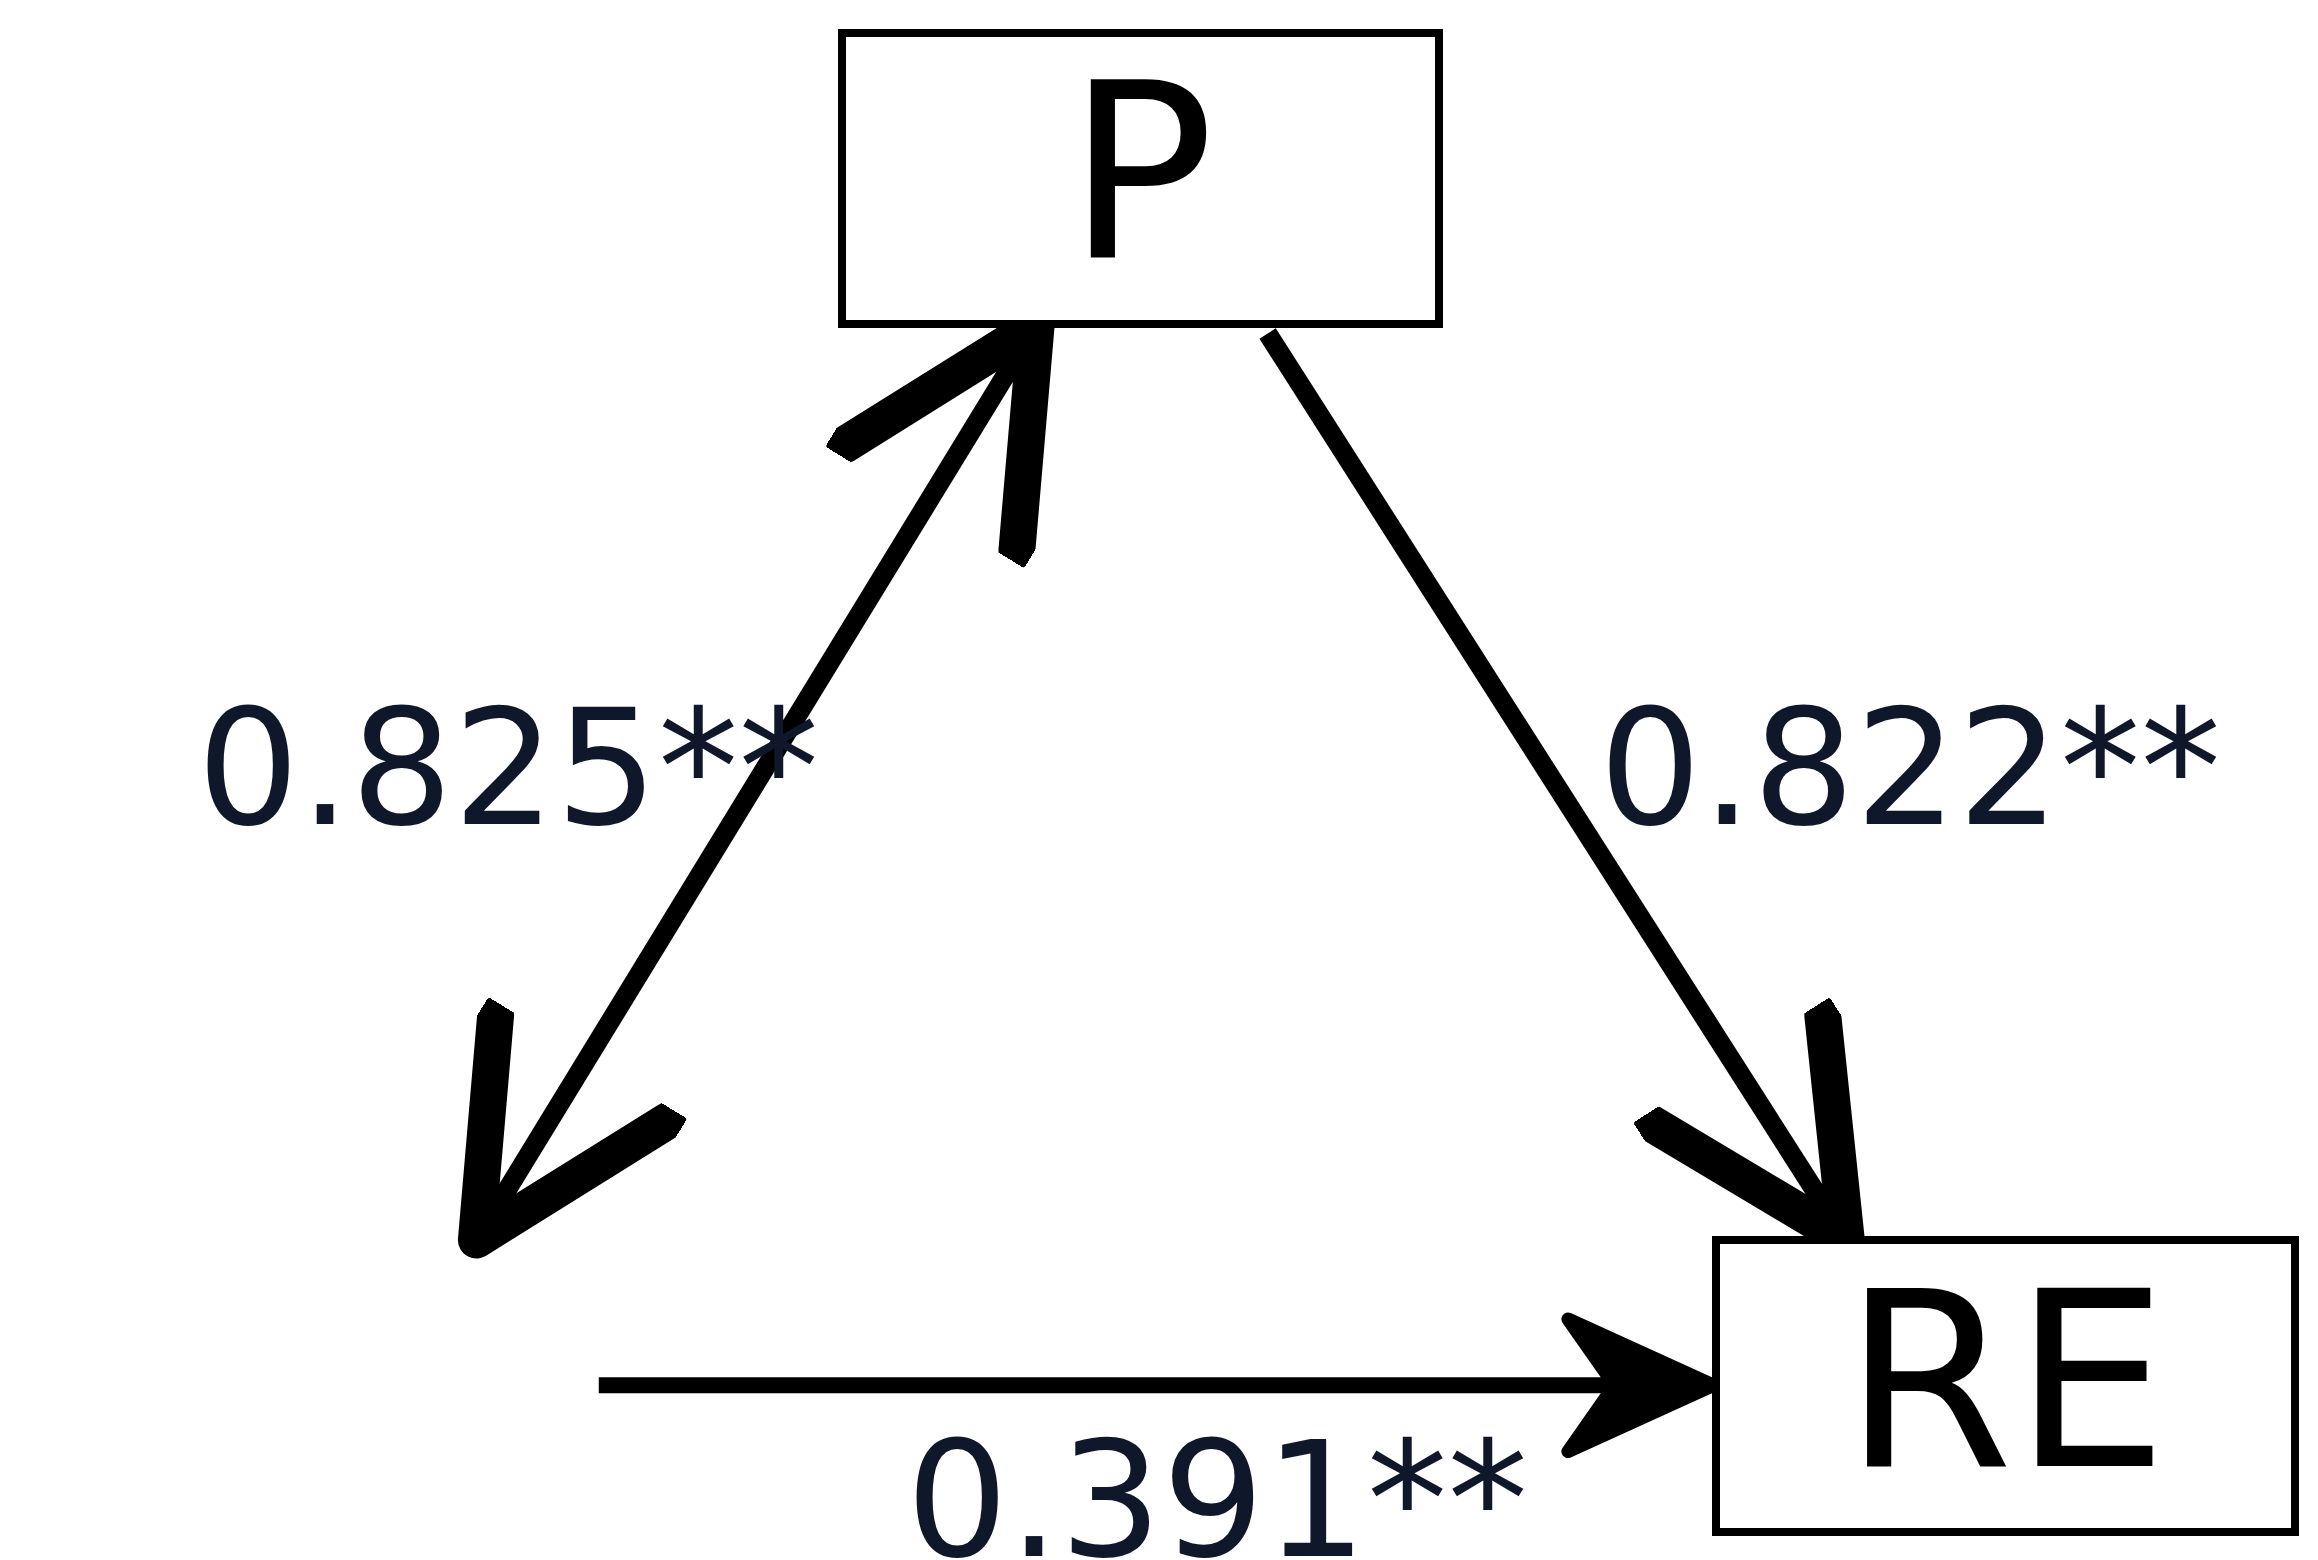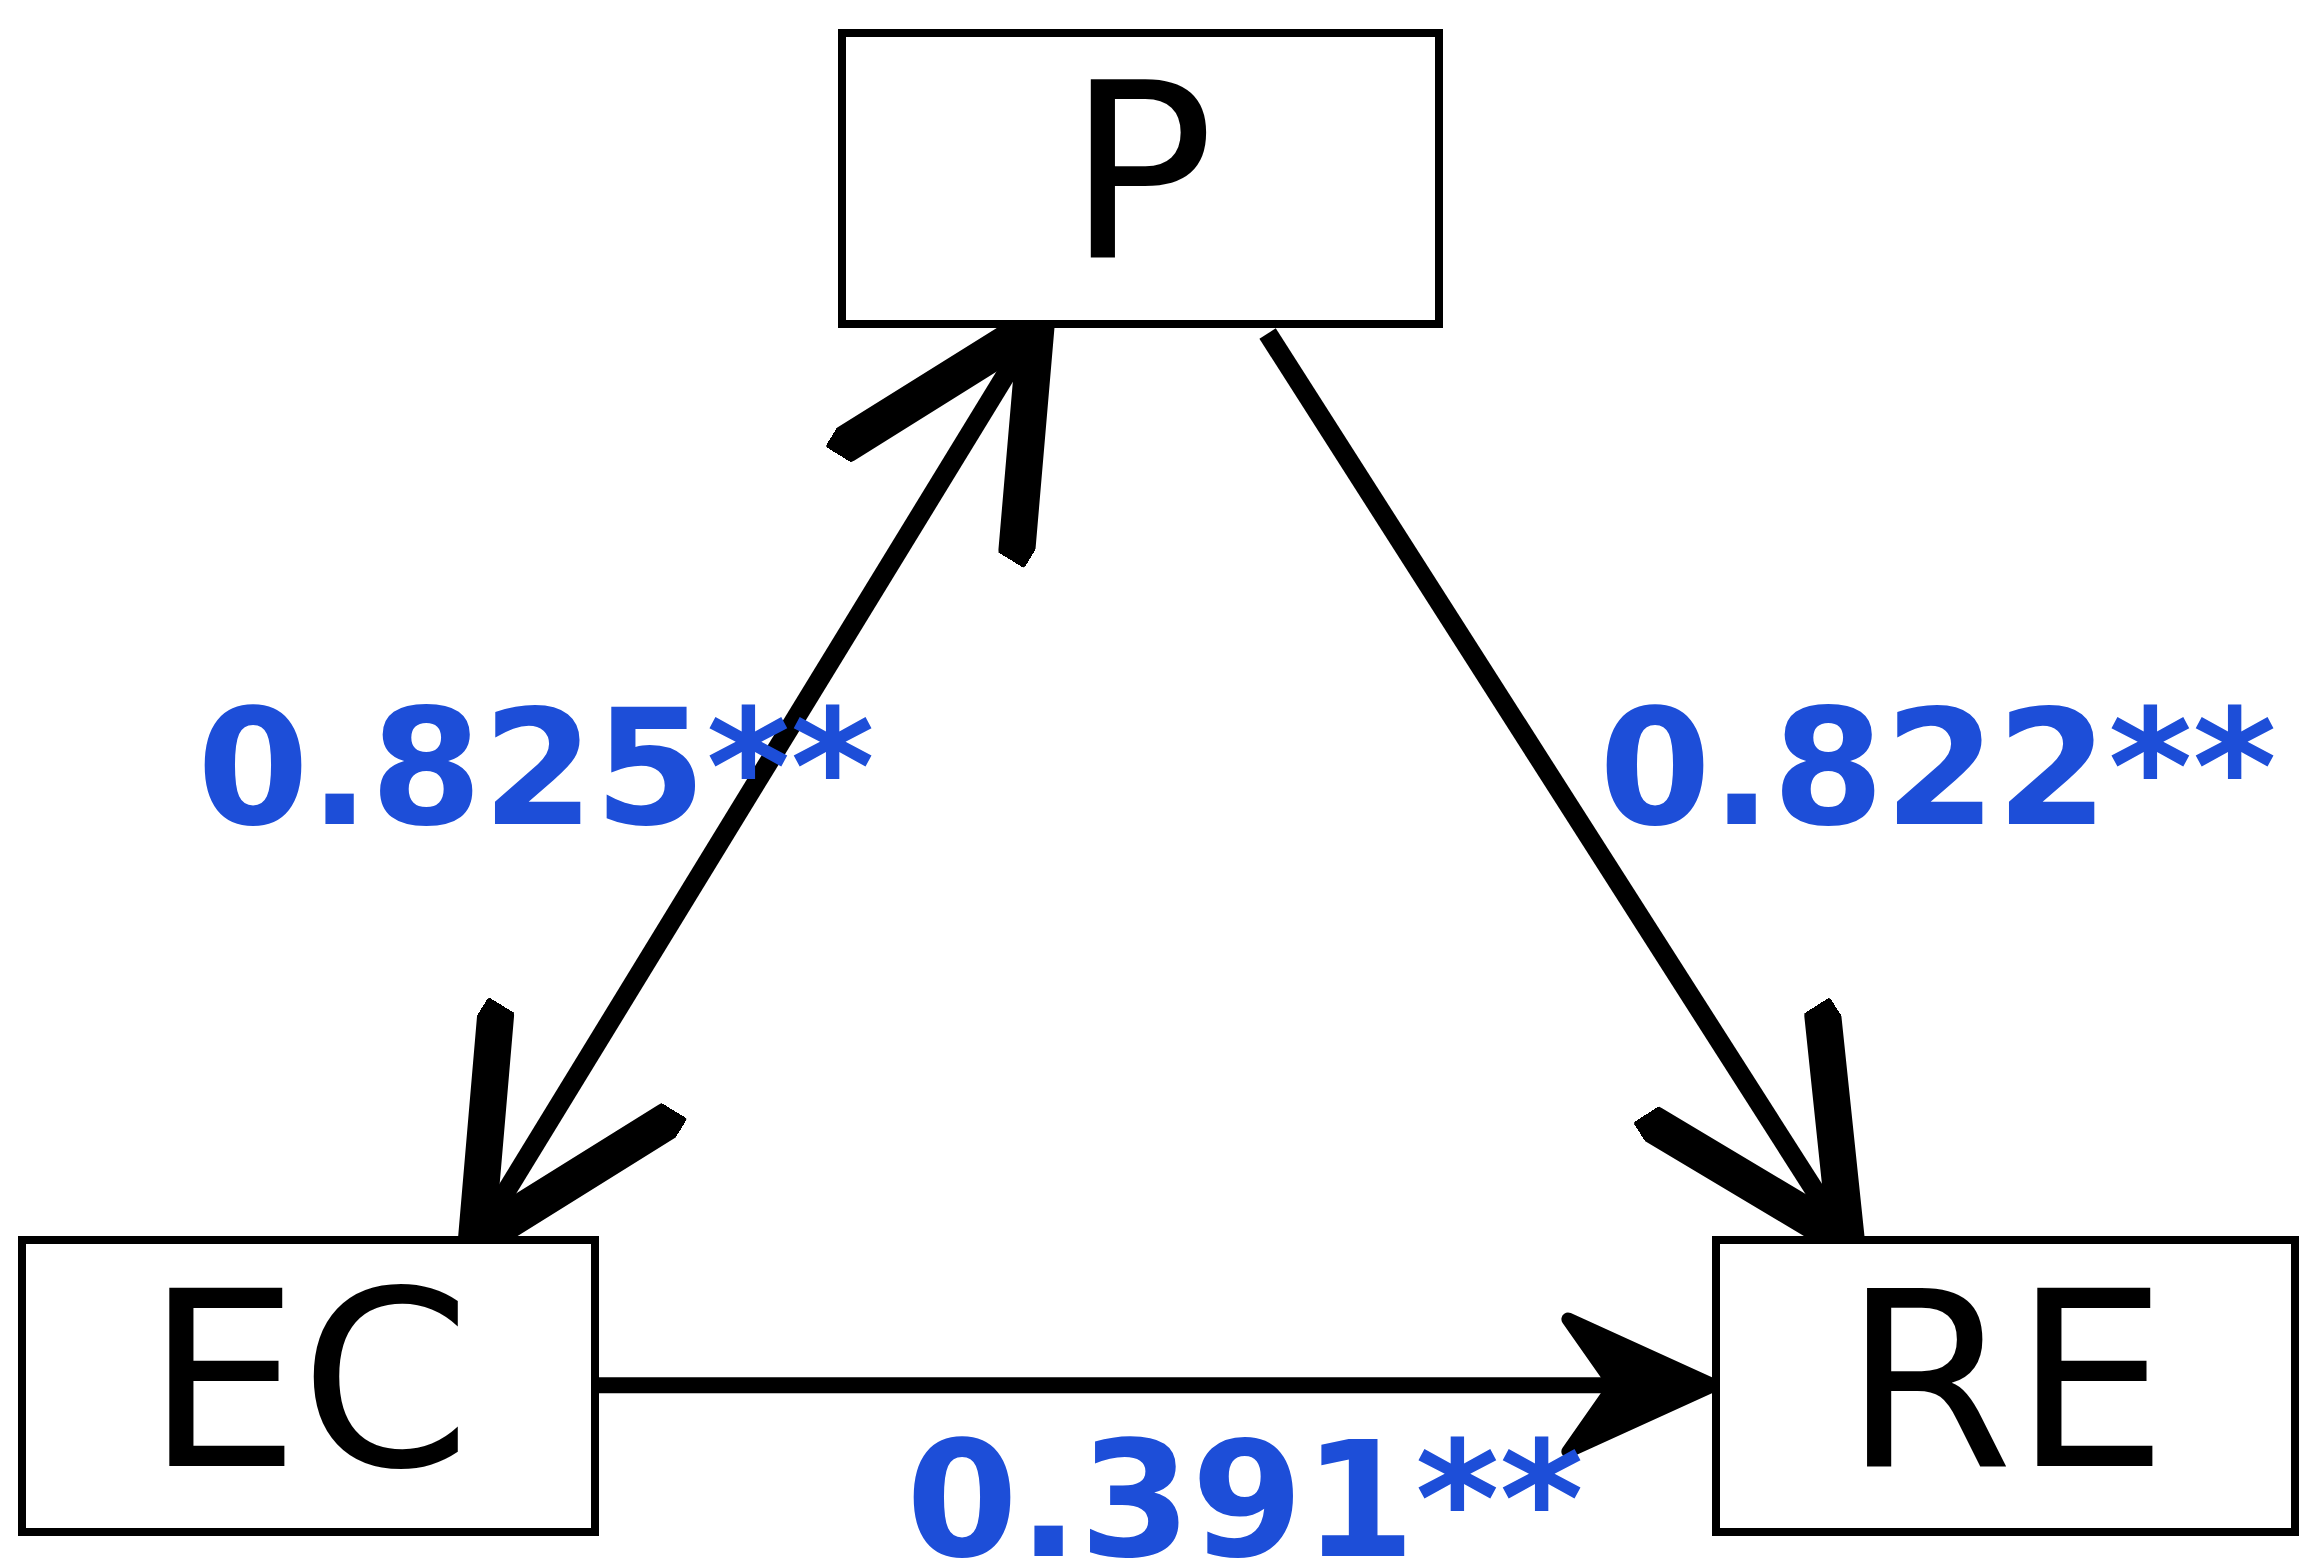--- a/index.html
+++ b/index.html
@@ -39,23 +39,23 @@
     font-weight: 400;
     font-size: 245px;
     color: #000000;
     line-height: 1;
     letter-spacing: 0px;
     transform: translateY(-5.3px);
   }
   .edge-label {
     position: absolute;
     font-family: "DejaVu Sans", "Liberation Sans", sans-serif;
-    font-weight: 700;
+    font-weight: 400;
     font-size: 161px;
-    color: #1d4ed8;
+    color: #0f172a;
     line-height: 1;
     white-space: nowrap;
   }
   
   #node-p  { left: 838px;  top: 29px;   width: 605px; height: 299px; }
   #node-ec { left: 17.7px;   top: 1236px; width: 581px; height: 300px; }
   #node-re { left: 1712px; top: 1236px; width: 587px; height: 300px; align-items: center; }
   
   #label-ec-p  { left: 197px;  top: 688px; }
   #label-p-re  { left: 1599px; top: 688px; }
@@ -83,23 +83,20 @@
 
     <line x1="1436" y1="378" x2="2086" y2="1396" stroke="#000000" stroke-width="22" stroke-linecap="butt" marker-end="url(#arrow-open)"></line>
 
     <line x1="678" y1="1570" x2="1934" y2="1570" stroke="#000000" stroke-width="18" stroke-linecap="butt" marker-end="url(#arrow-solid)"></line>
   </svg>
 
   <div class="node-box" id="node-p">
     <span class="node-label">P</span>
   </div>
 
-  <div class="node-box" id="node-ec">
-    <span class="node-label">EC</span>
-  </div>
 
   <div class="node-box" id="node-re">
     <span class="node-label">RE</span>
   </div>
 
   <div class="edge-label" id="label-ec-p">0.825**</div>
 
   <div class="edge-label" id="label-p-re">0.822**</div>
 
   <div class="edge-label" id="label-ec-re">0.391**</div>

